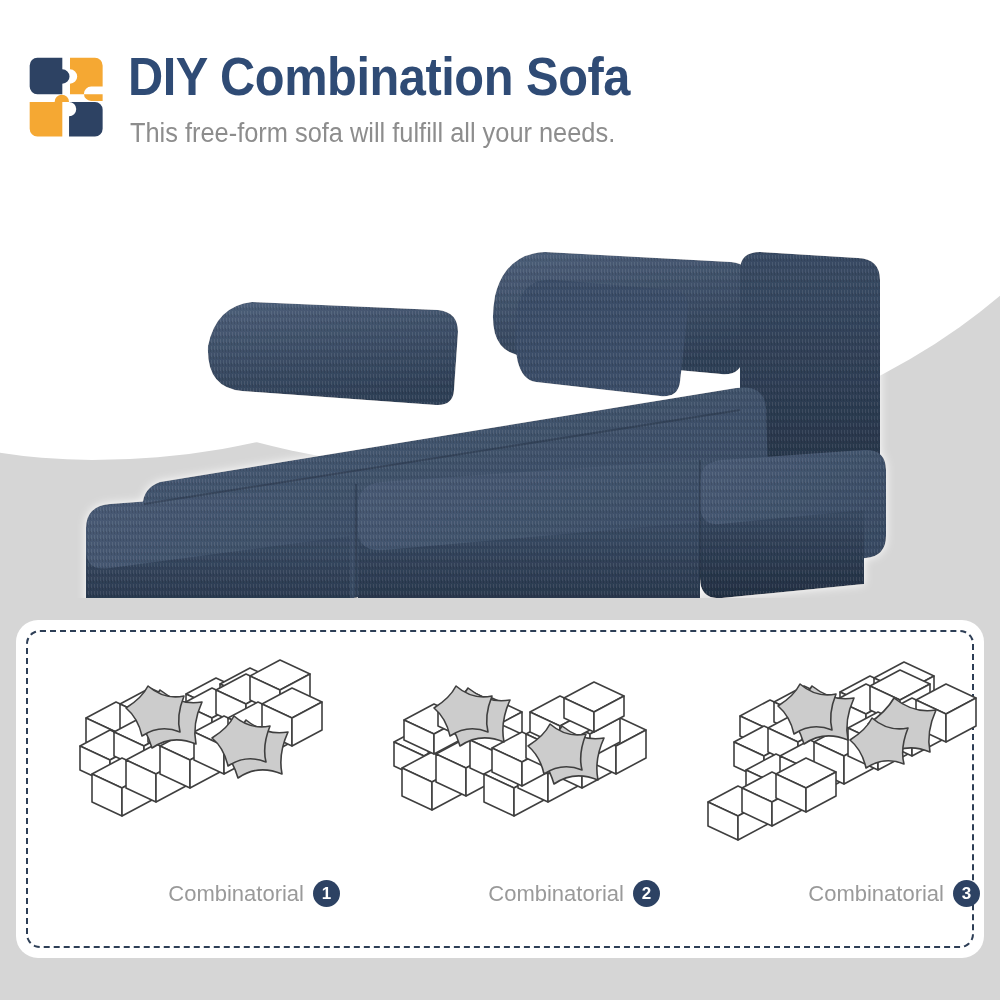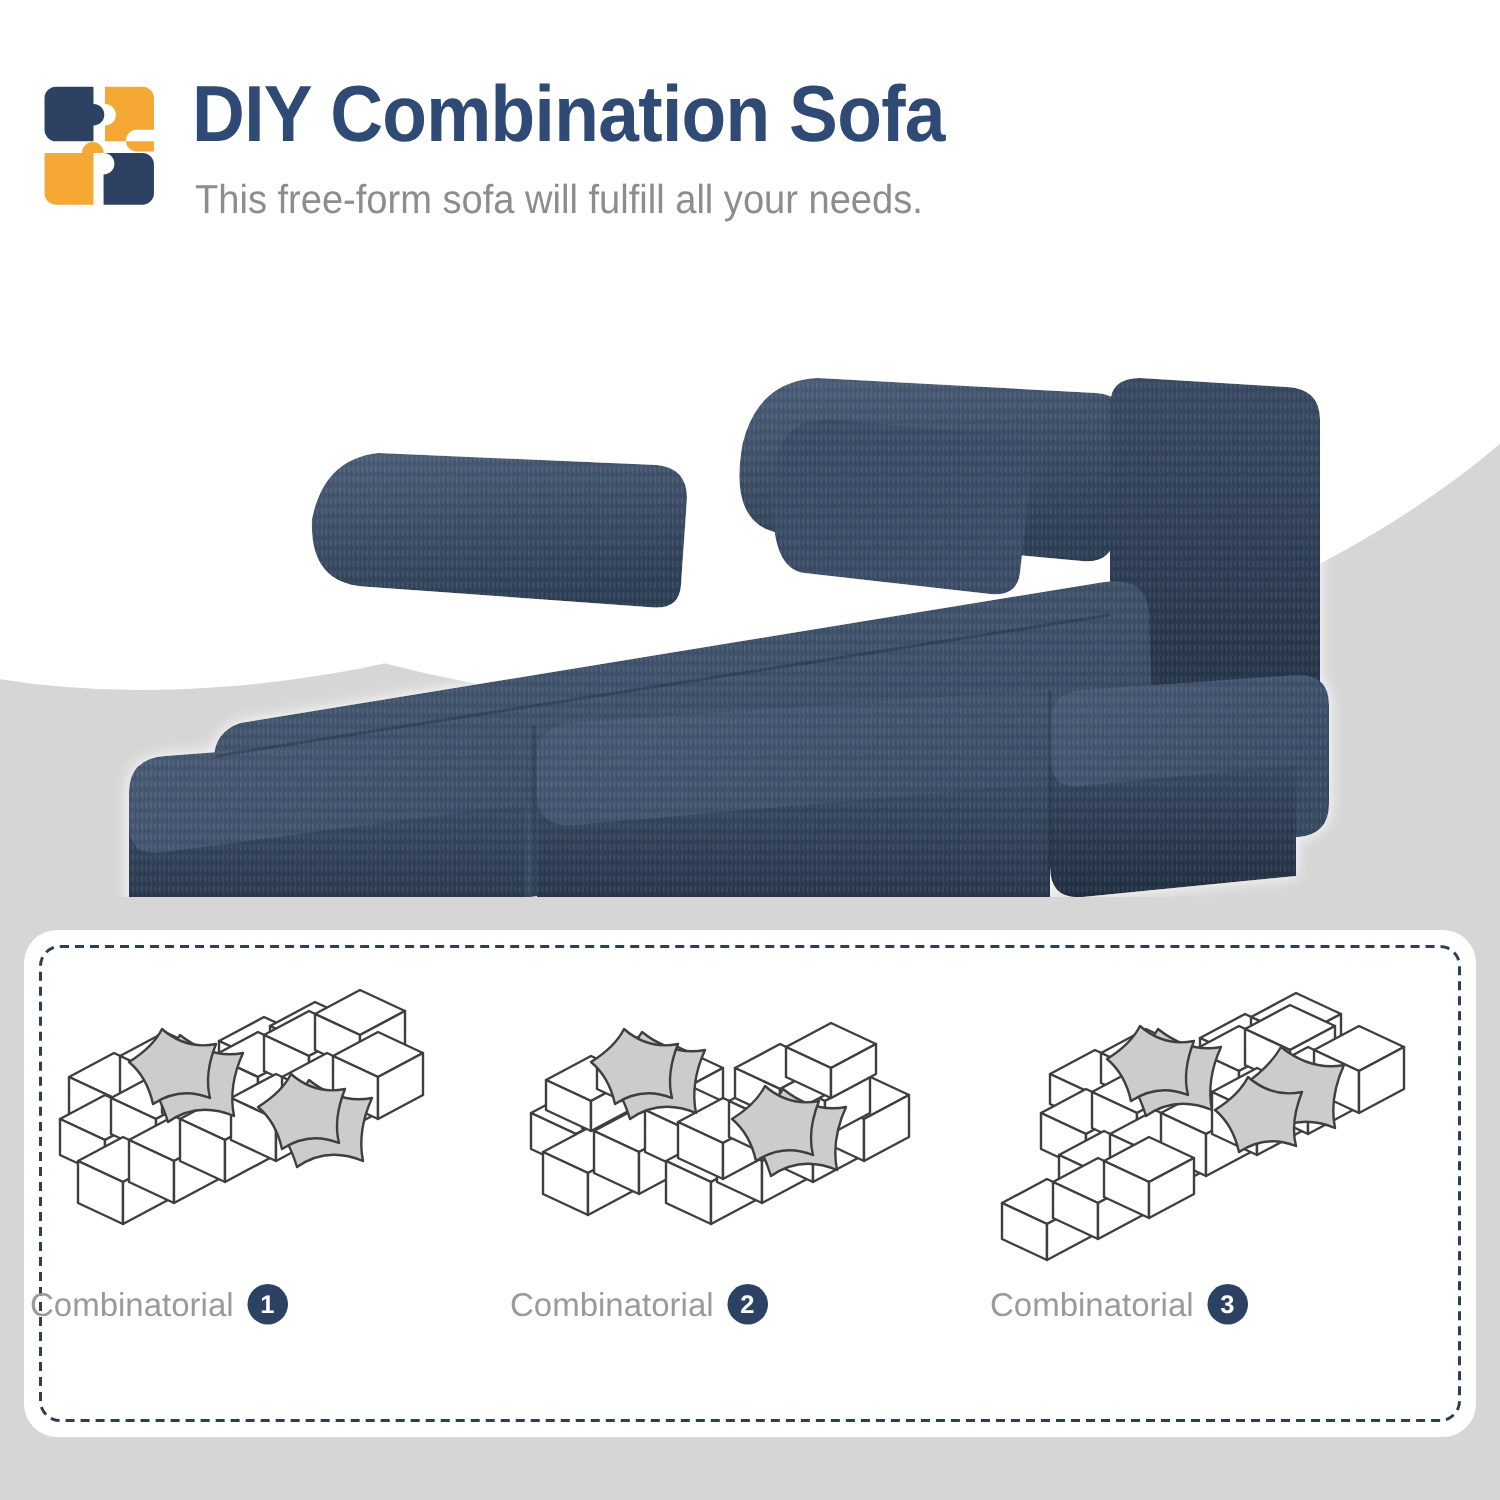--- a/index.html
+++ b/index.html
@@ -68,21 +68,21 @@
   .card-dash{
     position:absolute;left:6px;top:6px;right:6px;bottom:6px;
     border:2px dashed #2d3e56;border-radius:14px;
   }
   .combos{
     position:absolute;left:0;top:0;width:960px;height:330px;
     display:flex;flex-direction:row;align-items:flex-start;
   }
   .combo{
     flex:1 1 0;height:100%;position:relative;
-    display:flex;flex-direction:column;align-items:flex-start;justify-content:flex-start;
+    display:flex;flex-direction:column;align-items:flex-end;justify-content:flex-start;gap:24px;
   }
   .combo-art{margin-top:22px;height:200px;display:block;}
   .combo-label{
     margin-top:10px;display:flex;flex-direction:row;align-items:center;gap:9px;
     font-family:"Liberation Sans Narrow","Liberation Sans",sans-serif;
     font-size:22px;color:#9a9a9a;white-space:nowrap;
   }
   .badge{
     width:27px;height:27px;border-radius:50%;
     background:#2d4263;color:#ffffff;

